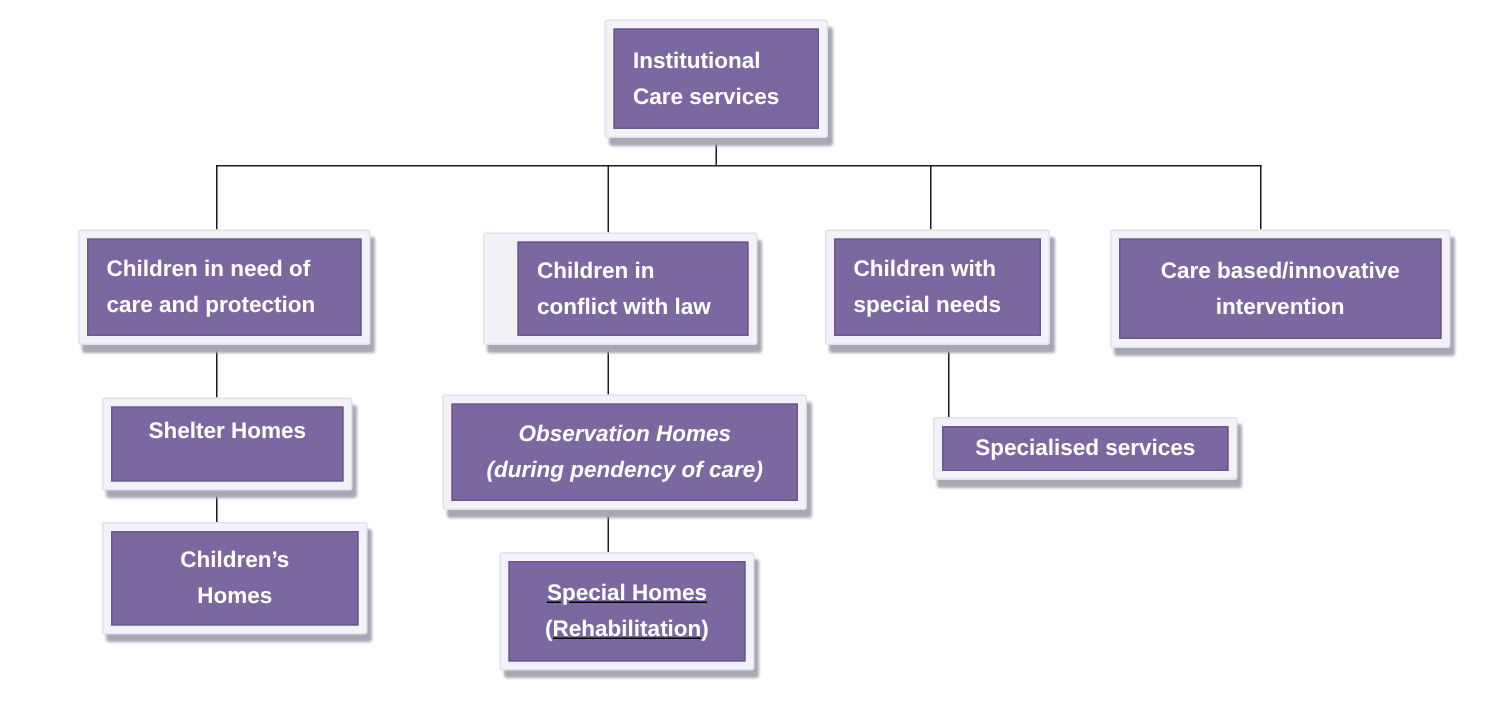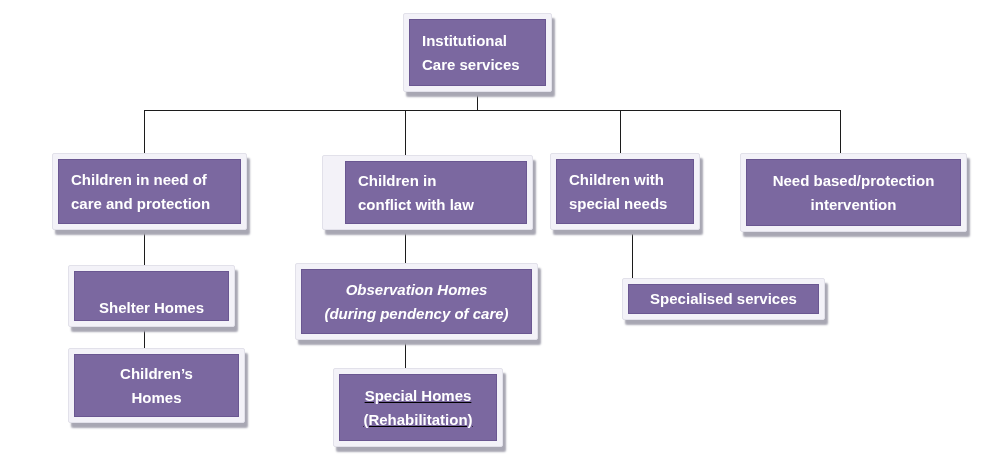--- a/index.html
+++ b/index.html
@@ -43,21 +43,21 @@
     justify-content:center;
     text-align:center;
   }
   .inner.left{
     justify-content:flex-start;
     text-align:left;
     padding-left:12px;
     padding-right:4px;
   }
   .inner.top{
-    align-items:flex-end;
+    align-items:flex-start;
     padding-top:4px;
   }
   .lbl{white-space:pre-line;}
   .line-v{position:absolute;width:1px;background:var(--line);}
   .line-h{position:absolute;height:1px;background:var(--line);}
 </style>
 </head>
 <body>
 
 <div id="canvas">
@@ -81,37 +81,37 @@
     </div>
   </div>
 
   <div class="node" style="left:52px;top:153px;width:195px;height:77px;">
     <div class="inner left">
       <span class="lbl">Children in need of
 care and protection</span>
     </div>
   </div>
 
-  <div class="node" style="left:322px;top:155px;width:211px;height:75px;padding-left:22px;">
+  <div class="node" style="left:322px;top:155px;width:183px;height:75px;padding-left:22px;">
     <div class="inner left">
       <span class="lbl">Children in
 conflict with law</span>
     </div>
   </div>
 
   <div class="node" style="left:550px;top:153px;width:150px;height:77px;">
     <div class="inner left">
       <span class="lbl">Children with
 special needs</span>
     </div>
   </div>
 
   <div class="node" style="left:740px;top:153px;width:227px;height:79px;">
     <div class="inner">
-      <span class="lbl">Need based/protection
+      <span class="lbl">Care based/innovative
 intervention</span>
     </div>
   </div>
 
   <div class="node" style="left:68px;top:265px;width:167px;height:62px;">
     <div class="inner top">
       <span class="lbl">Shelter Homes</span>
     </div>
   </div>
 

